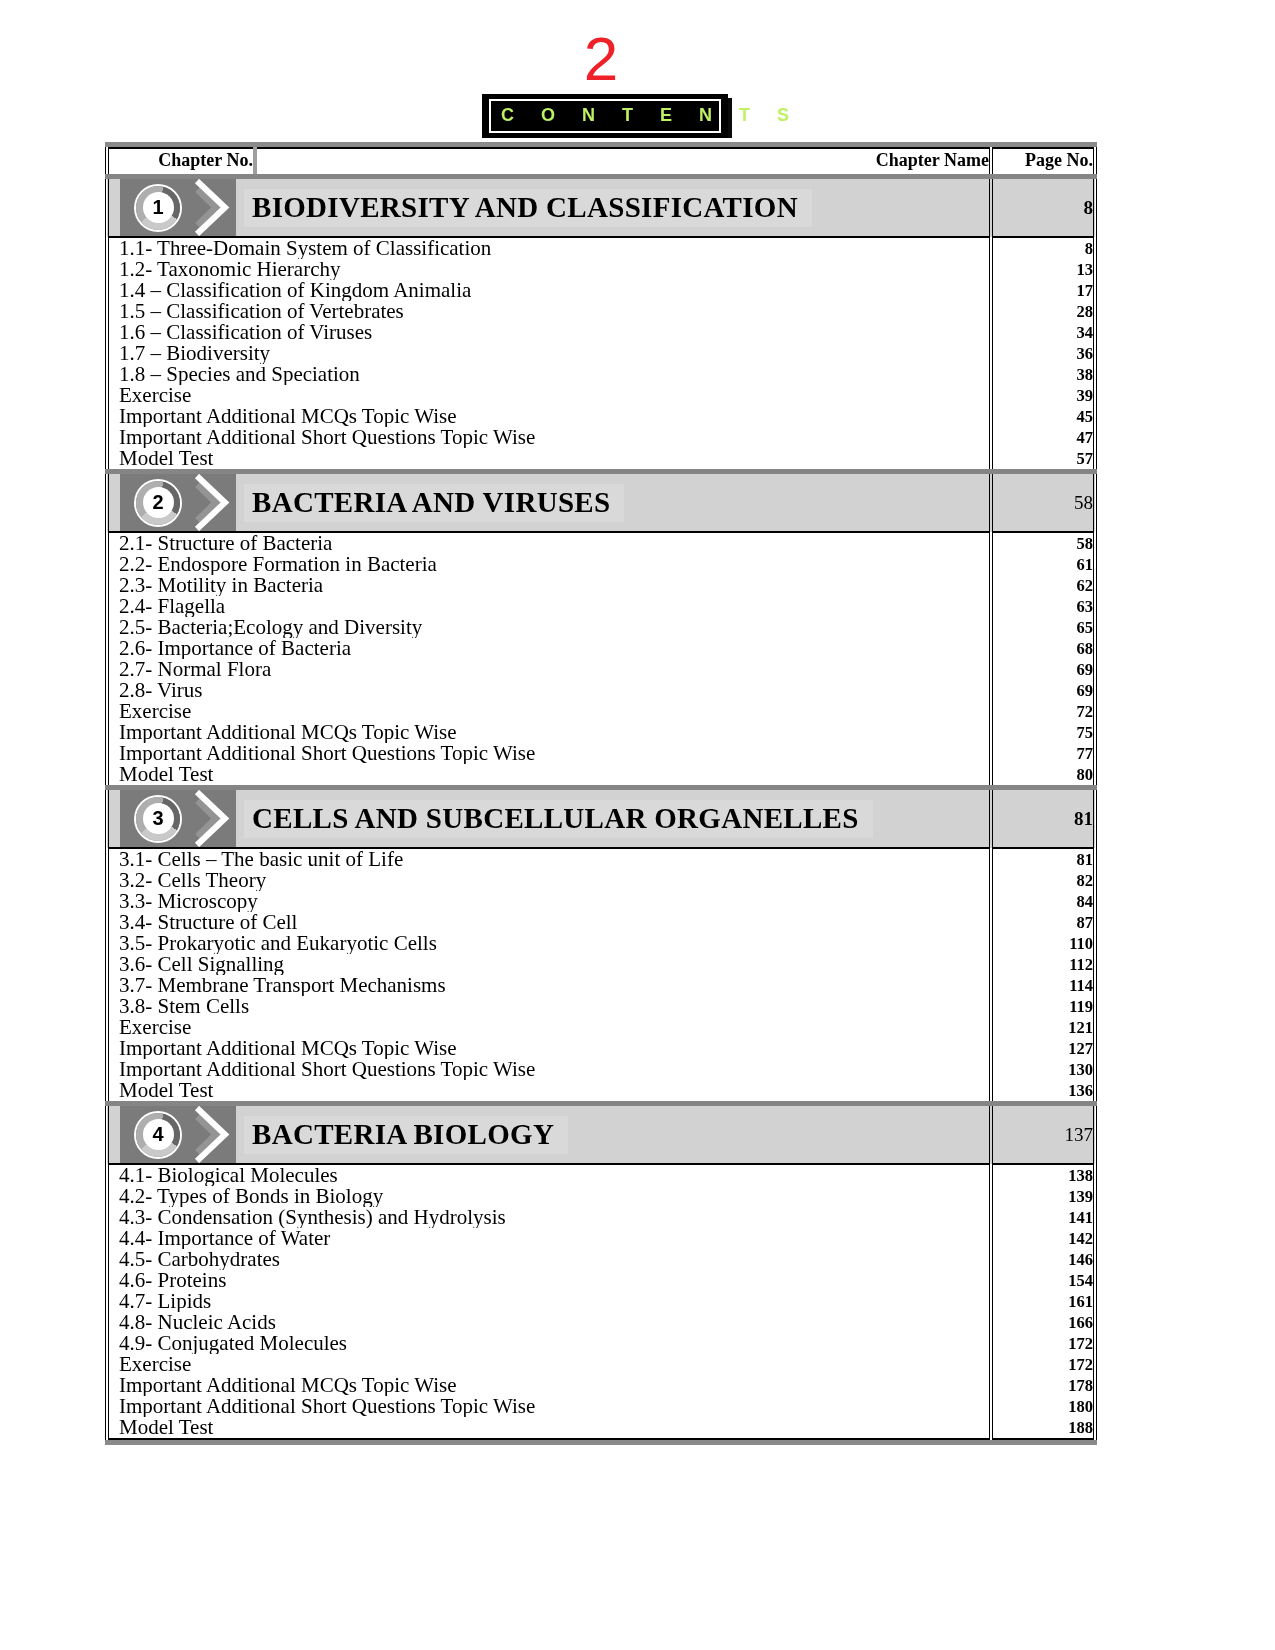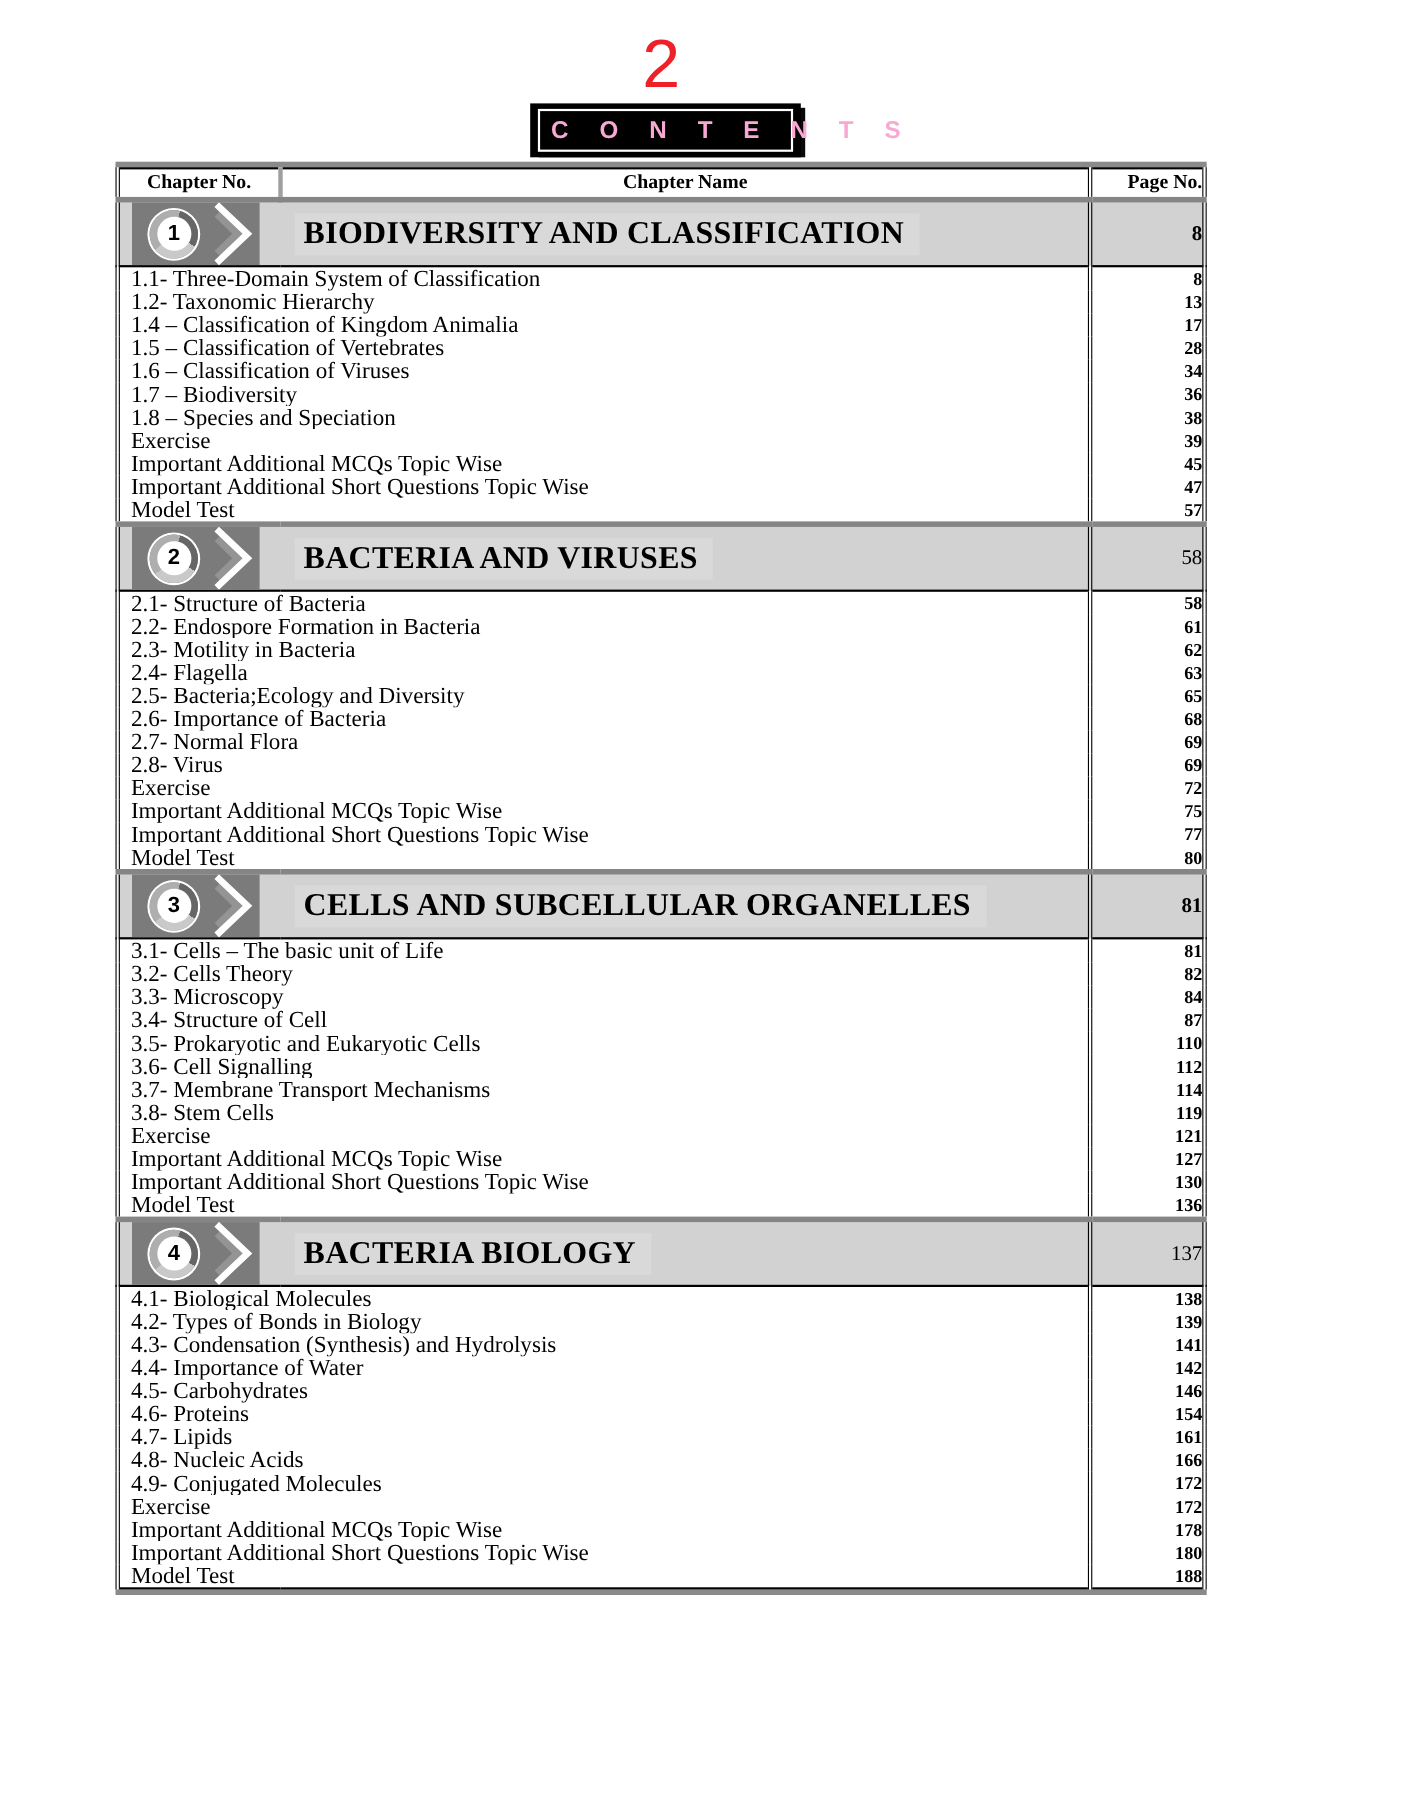--- a/index.html
+++ b/index.html
@@ -35,24 +35,24 @@
     background: #000;
     padding: 5px 7px;
     box-shadow: 6px 2px 0 -2px #0a0a0a;
   }
   .contents-inner {
     border: 2px solid #fff;
     padding: 4px 4px 5px 10px;
     text-align: center;
   }
   .contents-title {
-    color: #f9a8d4;
+    color: #bef264;
     font-family: "Liberation Sans", sans-serif;
     font-weight: 700;
-    font-size: 22px;
+    font-size: 18px;
     letter-spacing: 11px;
     white-space: nowrap;
   }
 
   
   .toc-outer {
     margin: 4px 0 0 105px;
     width: 992px;
     border-top: 5px solid #8a8a8a;
     border-bottom: 5px solid #8a8a8a;
@@ -68,21 +68,21 @@
   }
   col.col-chno  { width: 148px; }
   col.col-page  { width: 104px; }
 
   thead th {
     font-size: 18px;
     font-weight: 700;
     padding: 1px 0 3px 0;
     border-bottom: 2px solid #000;
     background: #fff;
-    text-align: center;
+    text-align: right;
   }
   th.th-chno { border-right: 4px solid #9f9f9f; }
   .page-cell {
     border-left: 4px double #000;
     text-align: right;
   }
 
   
   tr.chapter-band > td {
     background: #d2d2d2;
@@ -128,21 +128,21 @@
     display: flex;
     align-items: center;
     justify-content: center;
   }
   .chevron {
     position: absolute;
     right: 0;
     top: 0;
   }
   .chapter-title {
-    margin-left: 32px;
+    margin-left: 8px;
     font-size: 29px;
     font-weight: 700;
     letter-spacing: 0.3px;
     white-space: nowrap;
     background: #d9d9d9;
     padding: 2px 14px 3px 8px;
   }
   td.band-page { font-size: 19px; }
   td.band-page.bold { font-weight: 700; }
 

